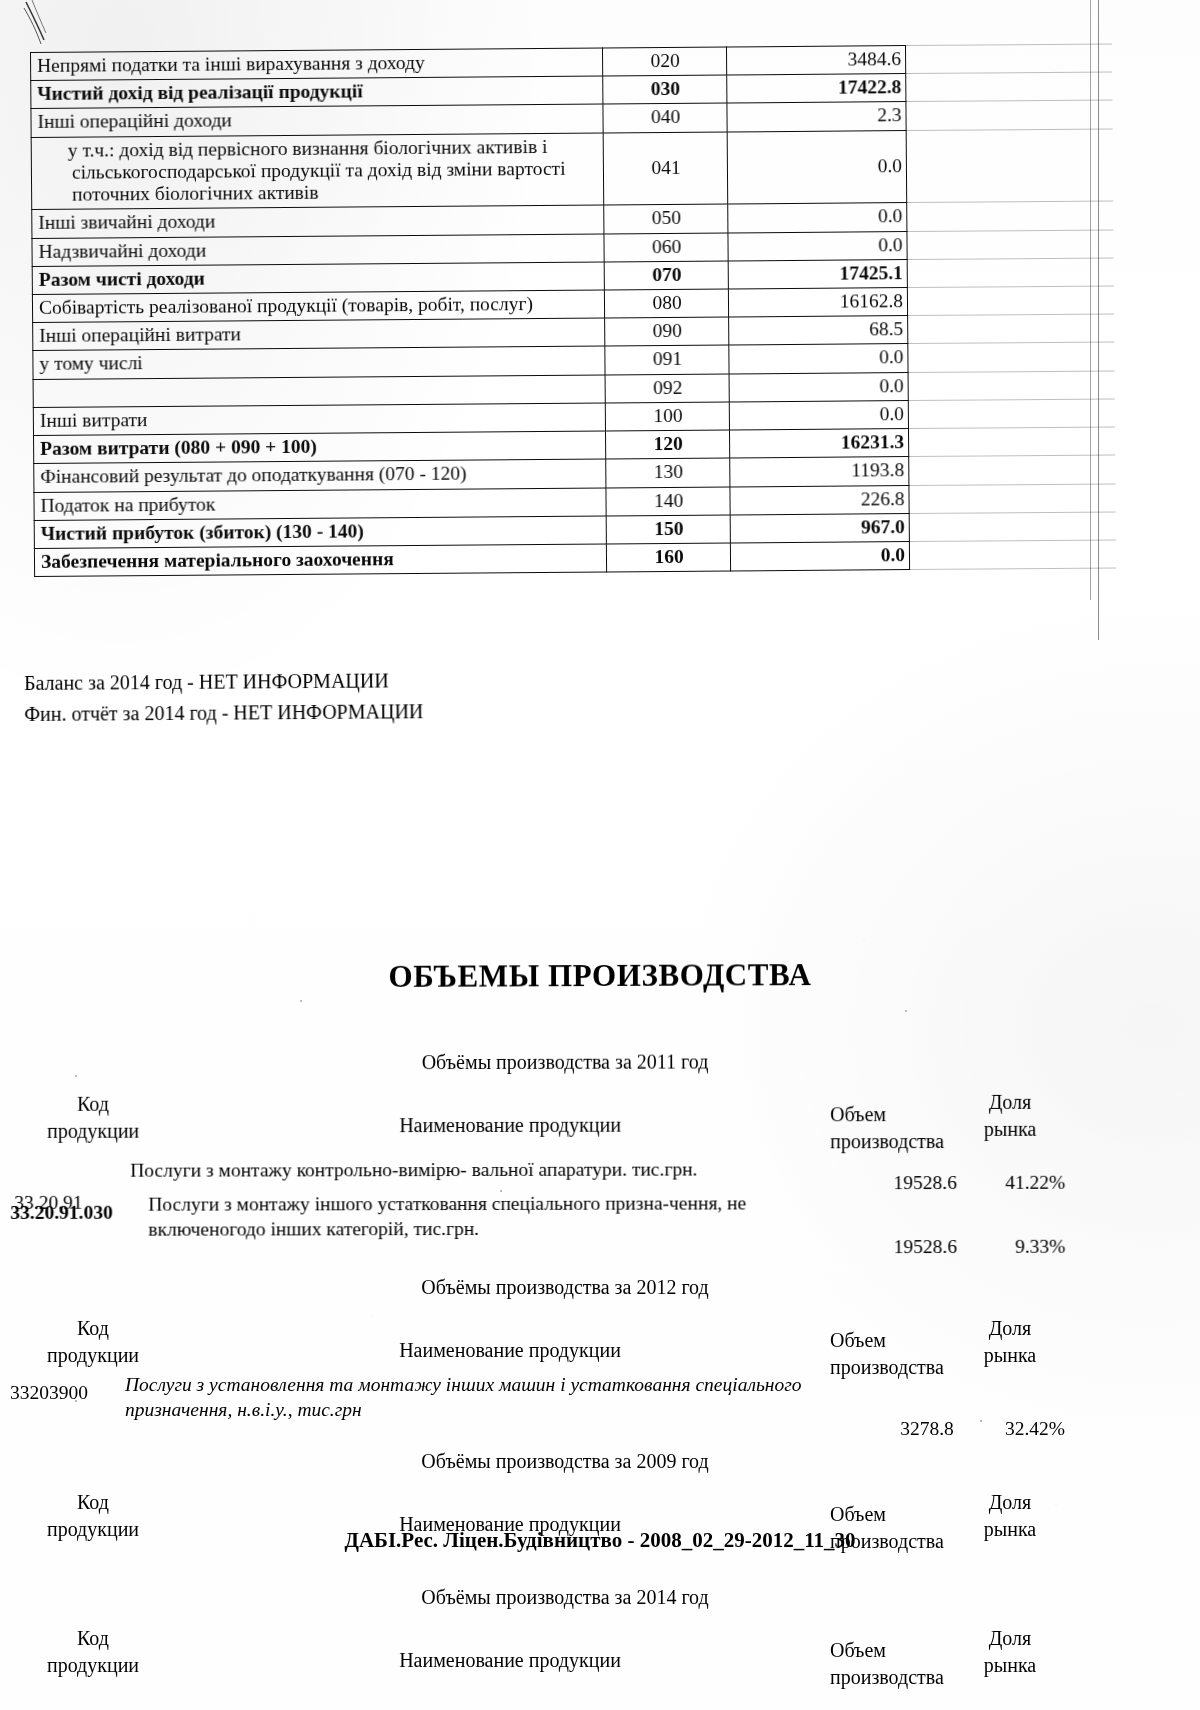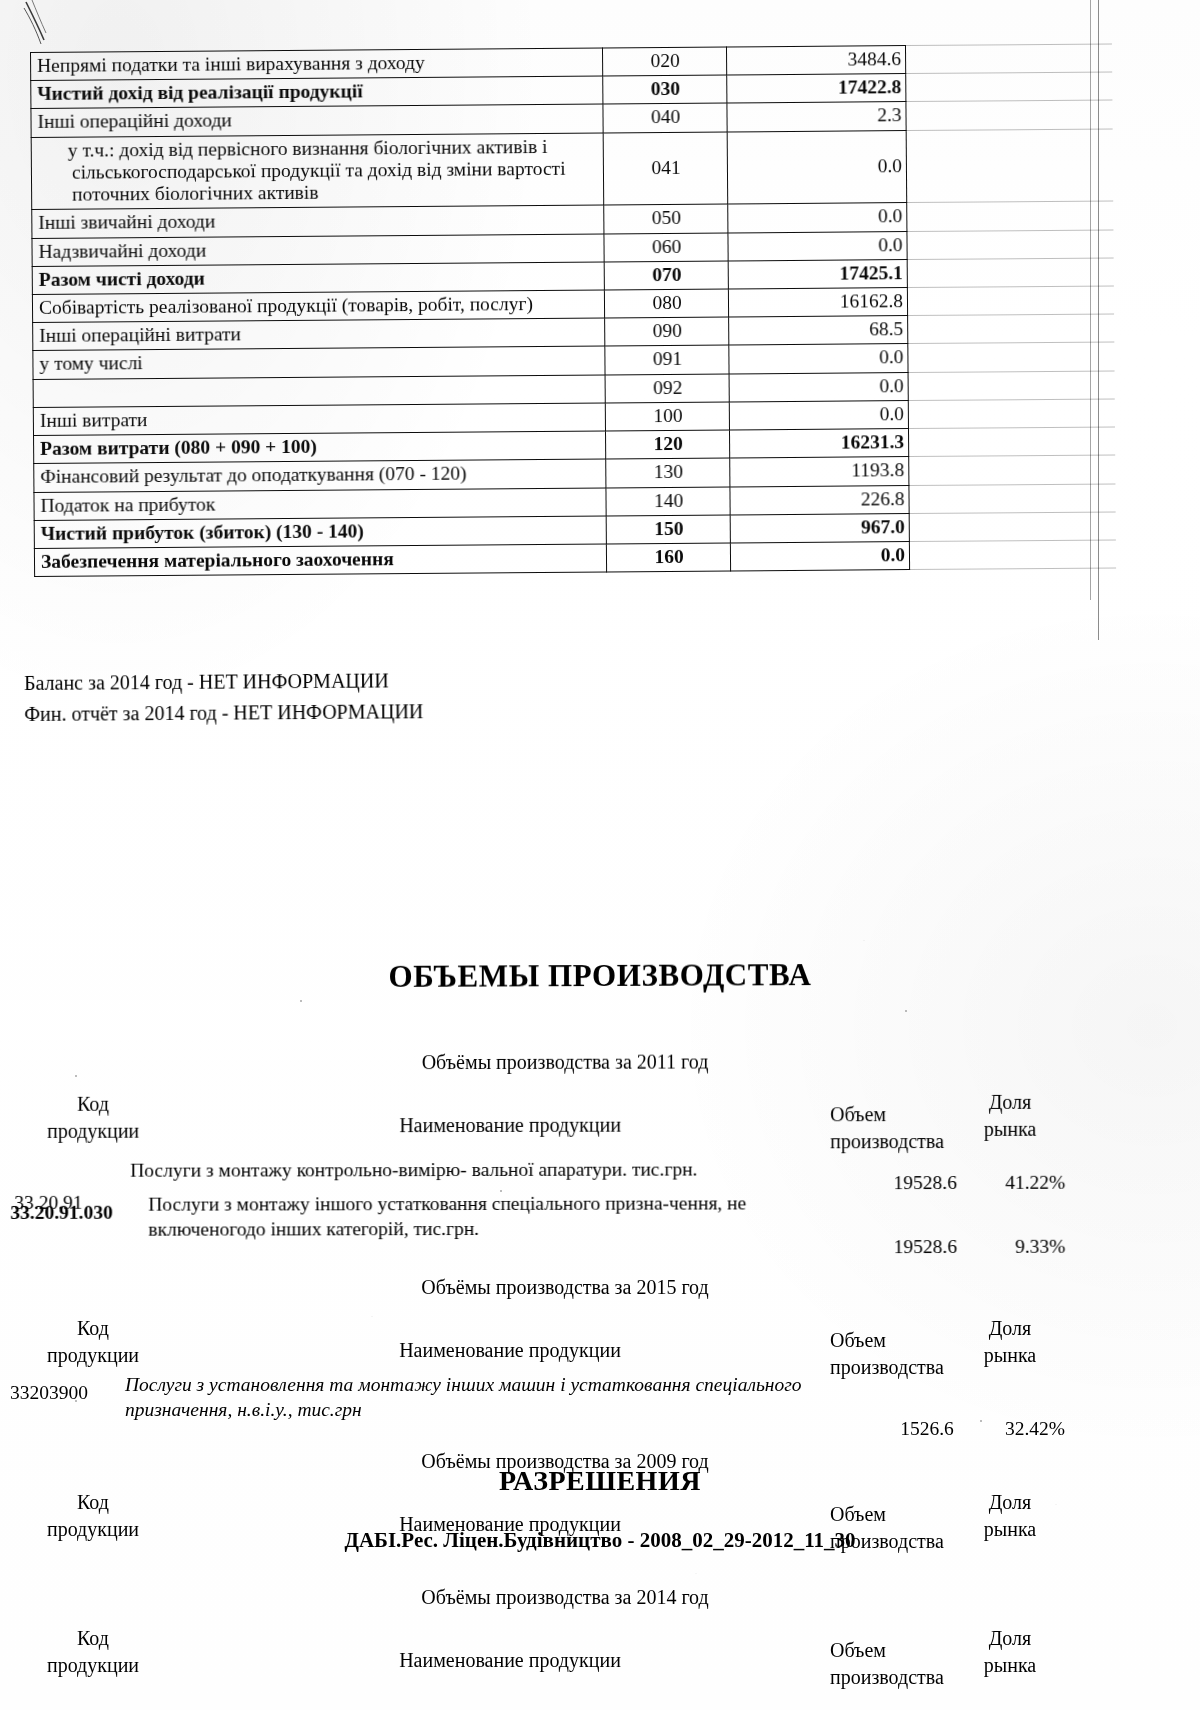--- a/index.html
+++ b/index.html
@@ -349,41 +349,41 @@
 
     <div class="prod-row" style="height:70px; margin-top:2px;">
       <div class="pr-code wide" style="top:8px;font-weight:bold;">33.20.91.030</div>
       <div class="pr-name" style="left:148px; top:0px; width:700px;">Послуги з монтажу іншого устатковання спеціального призна-чення, не включеногодо інших категорій, тис.грн.</div>
       <div class="pr-vol" style="left:870px; top:44px;">19528.6</div>
       <div class="pr-share" style="left:985px; top:44px;">9.33%</div>
     </div>
   </div>
 
   <div class="year-block" style="top:1276px;">
-    <div class="year-title">Объёмы производства за 2015 год</div>
+    <div class="year-title">Объёмы производства за 2012 год</div>
     <div class="prod-head" style="margin-top:16px;">
       <div class="ph-code">
         <div>Код</div>
         <div>продукции</div>
       </div>
       <div class="ph-name">Наименование продукции</div>
       <div class="ph-vol">
         <div>Объем</div>
         <div>производства</div>
       </div>
       <div class="ph-share">
         <div>Доля</div>
         <div>рынка</div>
       </div>
     </div>
 
     <div class="prod-row" style="height:70px;">
       <div class="pr-code" style="left:10px; top:8px; width:180px;">33203900</div>
       <div class="pr-name" style="left:125px; top:0px; width:700px;font-style:italic;">Послуги з установлення та монтажу інших машин і устатковання спеціального призначення, н.в.і.у., тис.грн</div>
-      <div class="pr-vol" style="left:872px; top:44px;">1526.6</div>
+      <div class="pr-vol" style="left:872px; top:44px;">3278.8</div>
       <div class="pr-share" style="left:985px; top:44px;">32.42%</div>
     </div>
   </div>
 
   <div class="year-block" style="top:1450px;">
     <div class="year-title">Объёмы производства за 2009 год</div>
     <div class="prod-head" style="margin-top:16px;">
       <div class="ph-code">
         <div>Код</div>
         <div>продукции</div>
@@ -412,21 +412,20 @@
         <div>Объем</div>
         <div>производства</div>
       </div>
       <div class="ph-share">
         <div>Доля</div>
         <div>рынка</div>
       </div>
     </div>
   </div>
 
-  <div class="perm-heading">РАЗРЕШЕНИЯ</div>
   <div class="perm-line">ДАБІ.Рес. Ліцен.Будівництво - 2008_02_29-2012_11_30</div>
 
   <div class="faint-dot" style="left:300px; top:1000px;"></div>
   <div class="faint-dot" style="left:905px; top:1010px;"></div>
   <div class="faint-dot" style="left:75px;  top:1075px;"></div>
   <div class="faint-dot" style="left:640px; top:1065px;"></div>
   <div class="faint-dot" style="left:980px; top:1420px;"></div>
   <div class="faint-dot" style="left:75px;  top:1400px;"></div>
   <div class="faint-dot" style="left:500px; top:1190px;"></div>
 </div>

